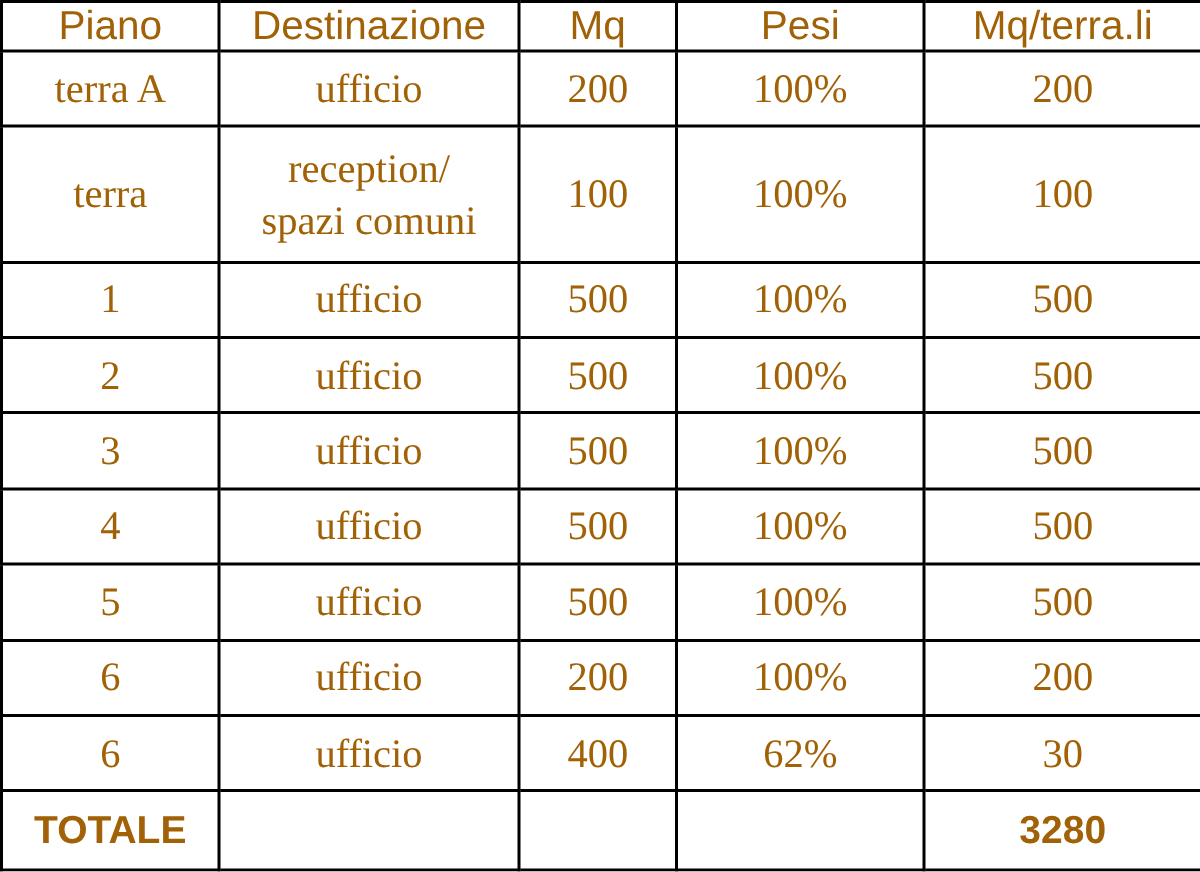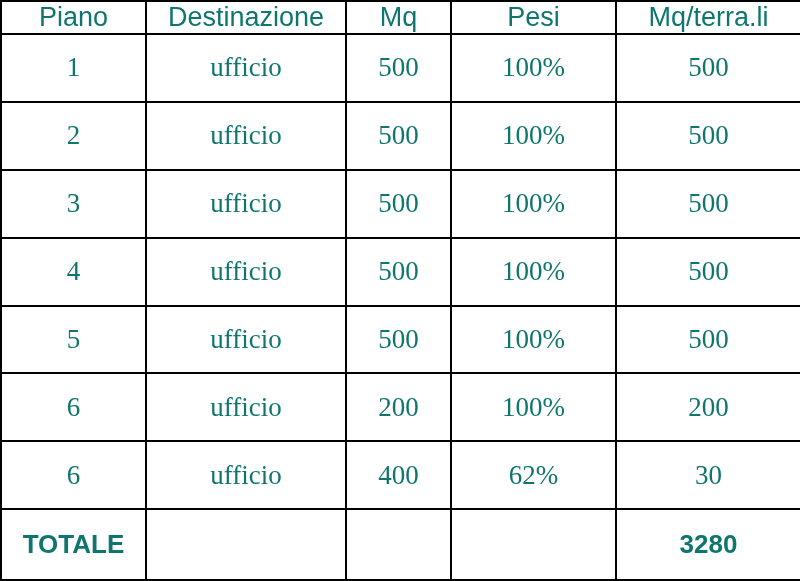--- a/index.html
+++ b/index.html
@@ -24,21 +24,21 @@
     width: 800px;
     height: 581px;
     table-layout: fixed;
   }
   table.data-table td, table.data-table th {
     border: 2px solid #000000;
     text-align: center;
     vertical-align: middle;
     font-size: 27px;
     font-weight: normal;
-    color: #0f766e;
+    color: #a16207;
     padding: 0 4px;
     line-height: 1.15;
   }
   
   table.data-table tr:first-child th {
     border-top: 2px solid #000000;
   }
   thead th {
     color: #ff0000;
     font-weight: bold;
@@ -80,20 +80,37 @@
     <thead>
       <tr>
         <th>Piano</th>
         <th>Destinazione</th>
         <th>Mq</th>
         <th>Pesi</th>
         <th>Mq/terra.li</th>
       </tr>
     </thead>
     <tbody>
+      <tr class="row-normal">
+        <td>terra A</td>
+        <td>ufficio</td>
+        <td>200</td>
+        <td>100%</td>
+        <td>200</td>
+      </tr>
+      <tr class="row-tall">
+        <td>terra</td>
+        <td>
+          <span class="two-line">reception/</span>
+          <span class="two-line">spazi comuni</span>
+        </td>
+        <td>100</td>
+        <td>100%</td>
+        <td>100</td>
+      </tr>
       <tr class="row-normal">
         <td>1</td>
         <td>ufficio</td>
         <td>500</td>
         <td>100%</td>
         <td>500</td>
       </tr>
       <tr class="row-normal">
         <td>2</td>
         <td>ufficio</td>

